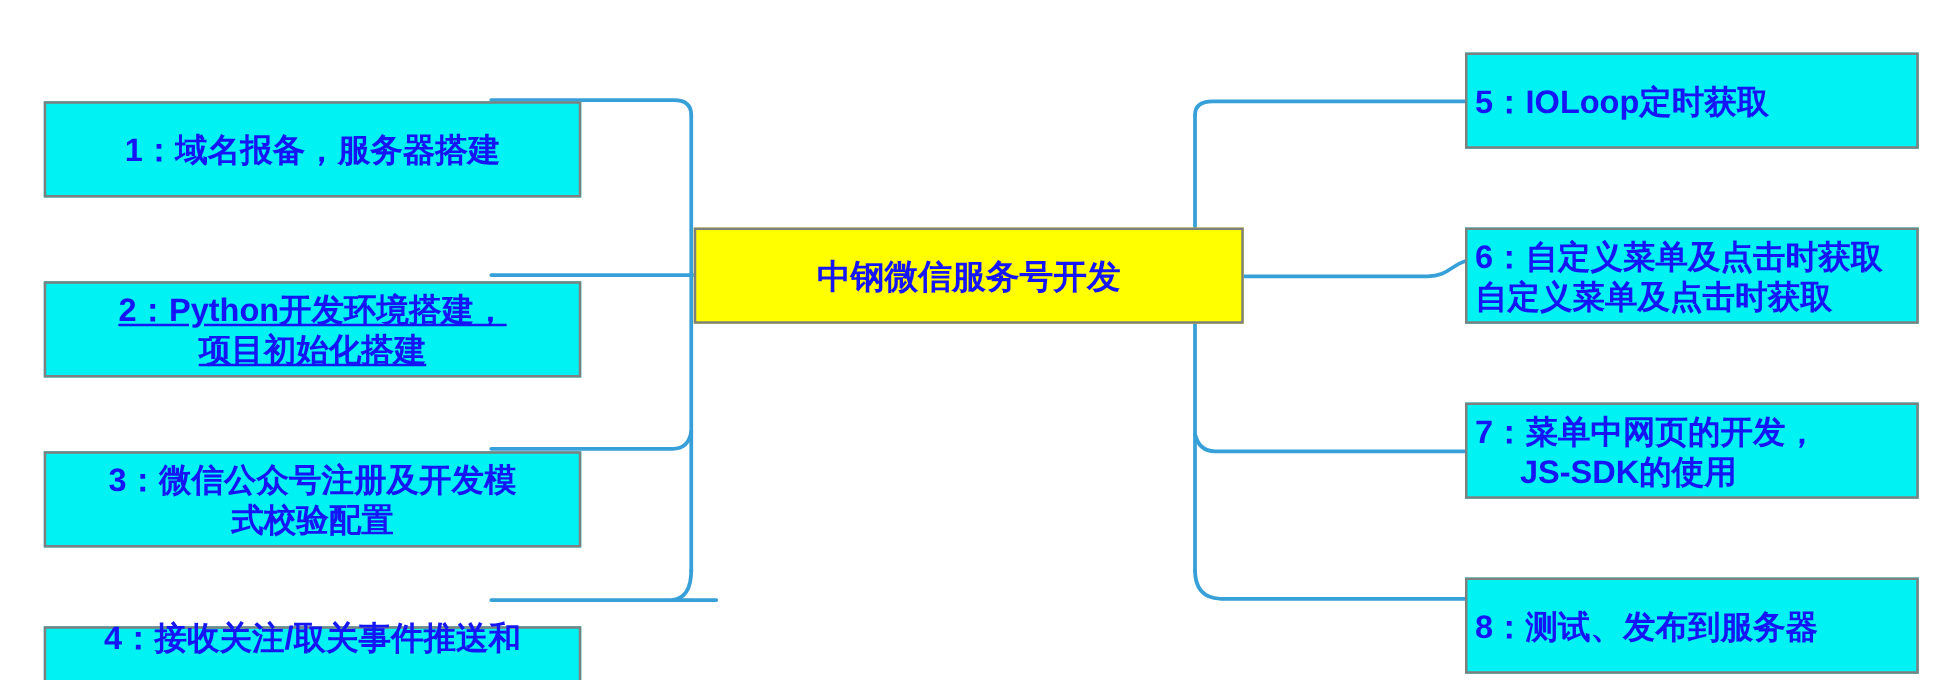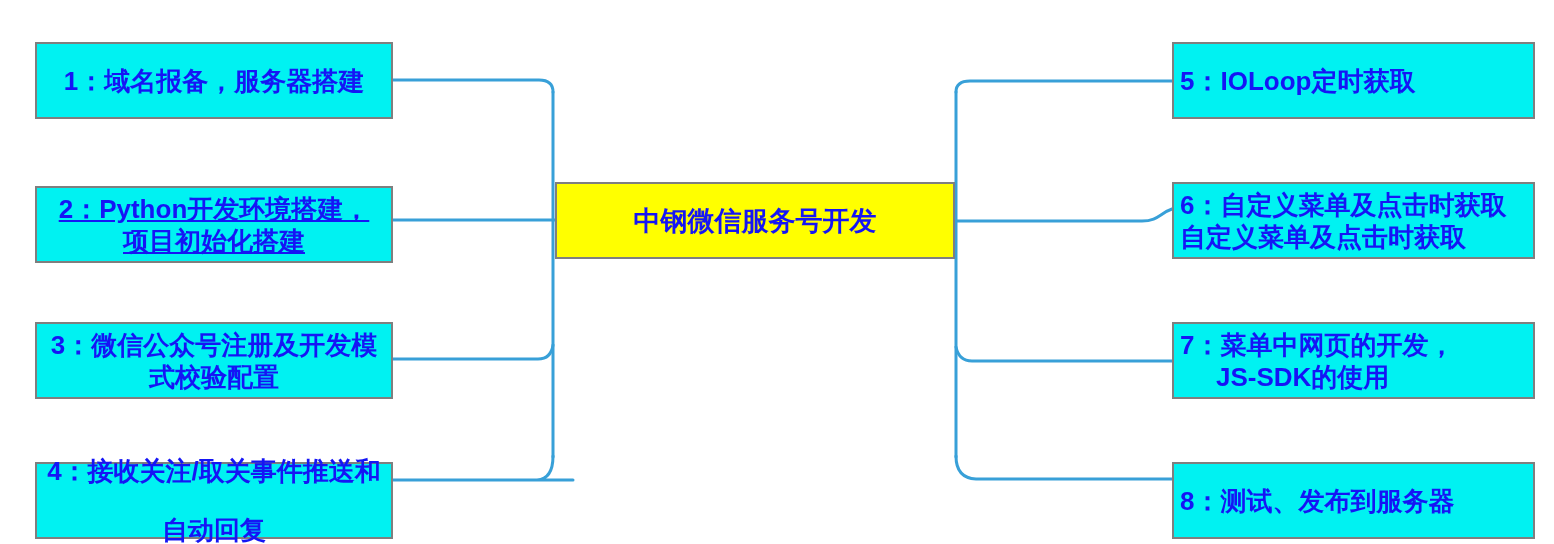--- a/index.html
+++ b/index.html
@@ -37,34 +37,35 @@
     font-size: 26px;
     font-weight: bold;
     line-height: 32px;
     display: flex;
     flex-direction: column;
     justify-content: center;
     z-index: 1;
   }
   .node.left {
     left: 35px;
-    width: 358px;
+    width: 430px;
     text-align: center;
     padding: 0 2px;
+    margin-top: 39px;
   }
   .node.right {
     left: 1172px;
     width: 363px;
     text-align: left;
     padding: 0 2px 0 6px;
   }
   .node.center-node {
     left: 555px;
     top: 182px;
-    width: 400px;
+    width: 440px;
     background: var(--center-fill, #ffff00);
     text-align: center;
     font-size: 27px;
   }
   
   .node[data-node-id="7"] .line:nth-child(2) {
     padding-left: 36px;
   }
   .line {
     white-space: nowrap;

